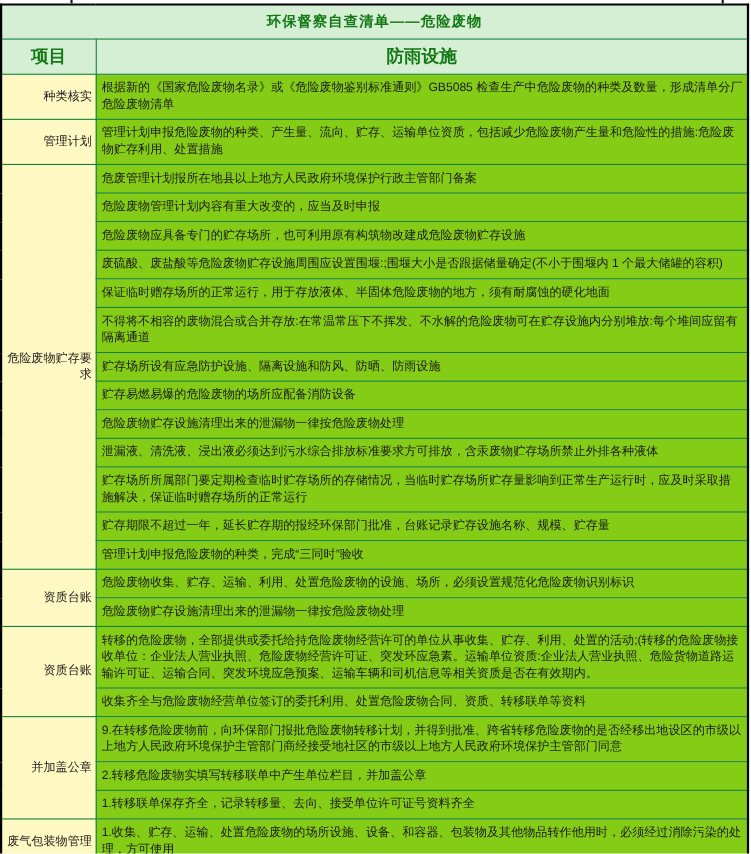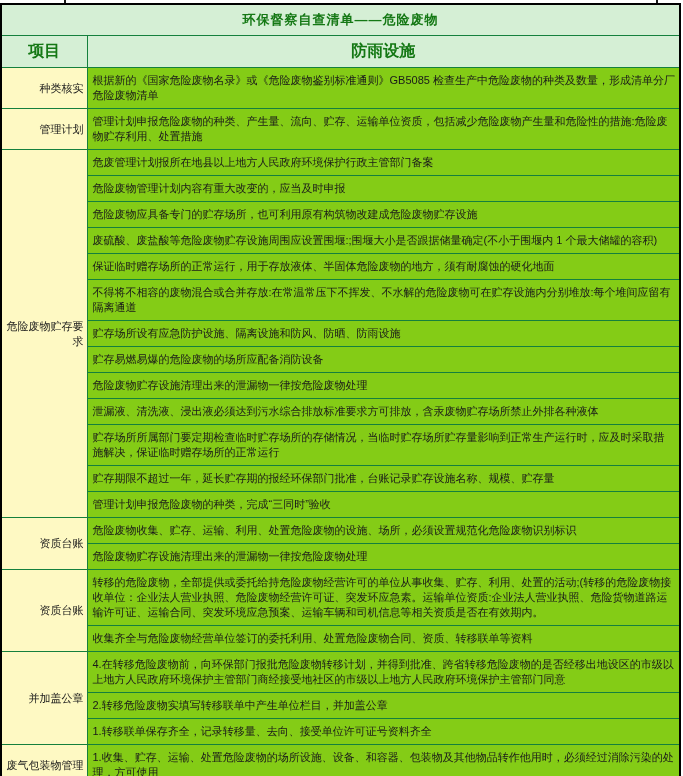--- a/index.html
+++ b/index.html
@@ -155,21 +155,21 @@
         </tr>
         <tr>
           <td class="project-cell" rowspan="2">资质台账</td>
           <td class="focus-cell">转移的危险废物，全部提供或委托给持危险废物经营许可的单位从事收集、贮存、利用、处置的活动;(转移的危险废物接收单位：企业法人营业执照、危险废物经营许可证、突发环应急素。运输单位资质:企业法人营业执照、危险货物道路运输许可证、运输合同、突发环境应急预案、运输车辆和司机信息等相关资质是否在有效期内。</td>
         </tr>
         <tr>
           <td class="focus-cell">收集齐全与危险废物经营单位签订的委托利用、处置危险废物合同、资质、转移联单等资料</td>
         </tr>
         <tr>
           <td class="project-cell" rowspan="3">并加盖公章</td>
-          <td class="focus-cell">4.在转移危险废物前，向环保部门报批危险废物转移计划，并得到批准、跨省转移危险废物的是否经移出地设区的市级以上地方人民政府环境保护主管部门商经接受地社区的市级以上地方人民政府环境保护主管部门同意</td>
+          <td class="focus-cell">9.在转移危险废物前，向环保部门报批危险废物转移计划，并得到批准、跨省转移危险废物的是否经移出地设区的市级以上地方人民政府环境保护主管部门商经接受地社区的市级以上地方人民政府环境保护主管部门同意</td>
         </tr>
         <tr>
           <td class="focus-cell">2.转移危险废物实填写转移联单中产生单位栏目，并加盖公章</td>
         </tr>
         <tr>
           <td class="focus-cell">1.转移联单保存齐全，记录转移量、去向、接受单位许可证号资料齐全</td>
         </tr>
         <tr>
           <td class="project-cell" rowspan="1">废气包装物管理</td>
           <td class="focus-cell">1.收集、贮存、运输、处置危险废物的场所设施、设备、和容器、包装物及其他物品转作他用时，必须经过消除污染的处理，方可使用</td>

